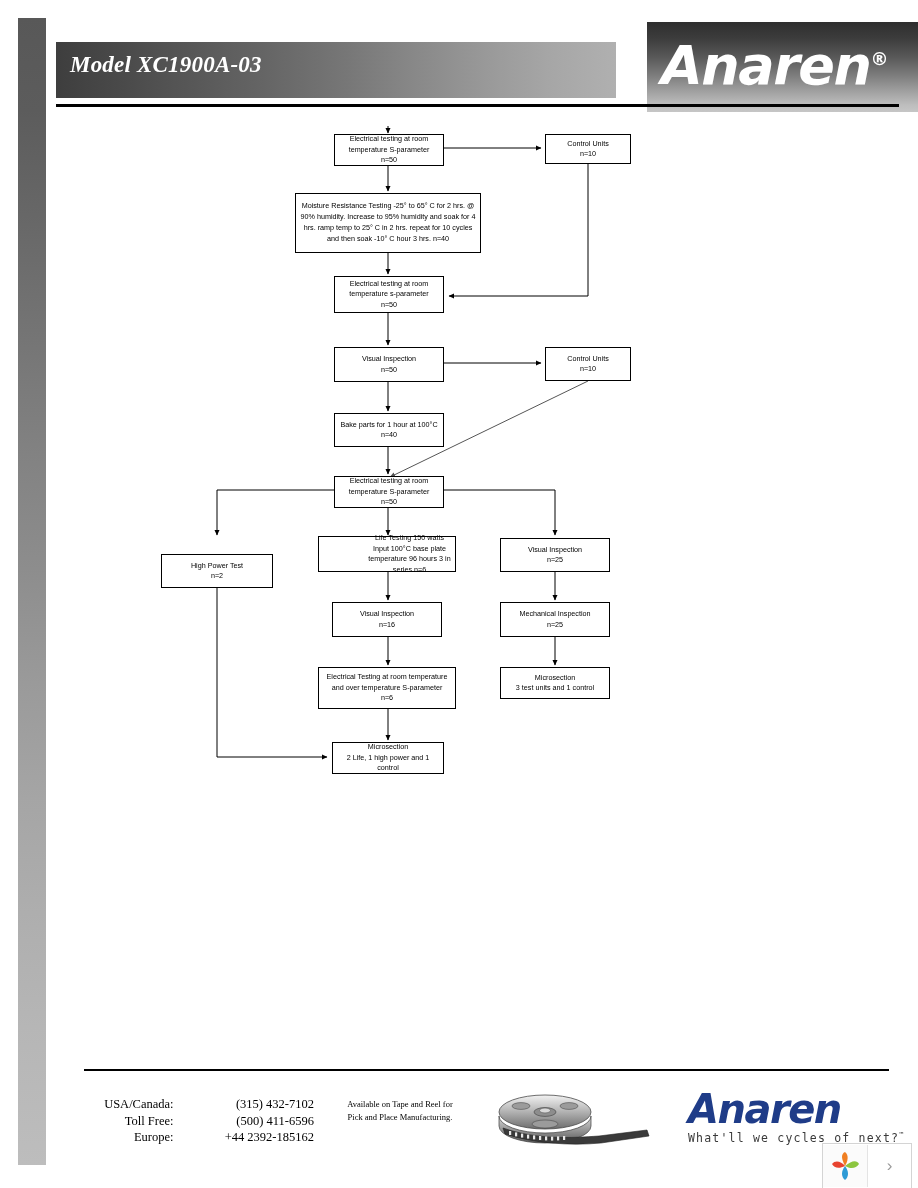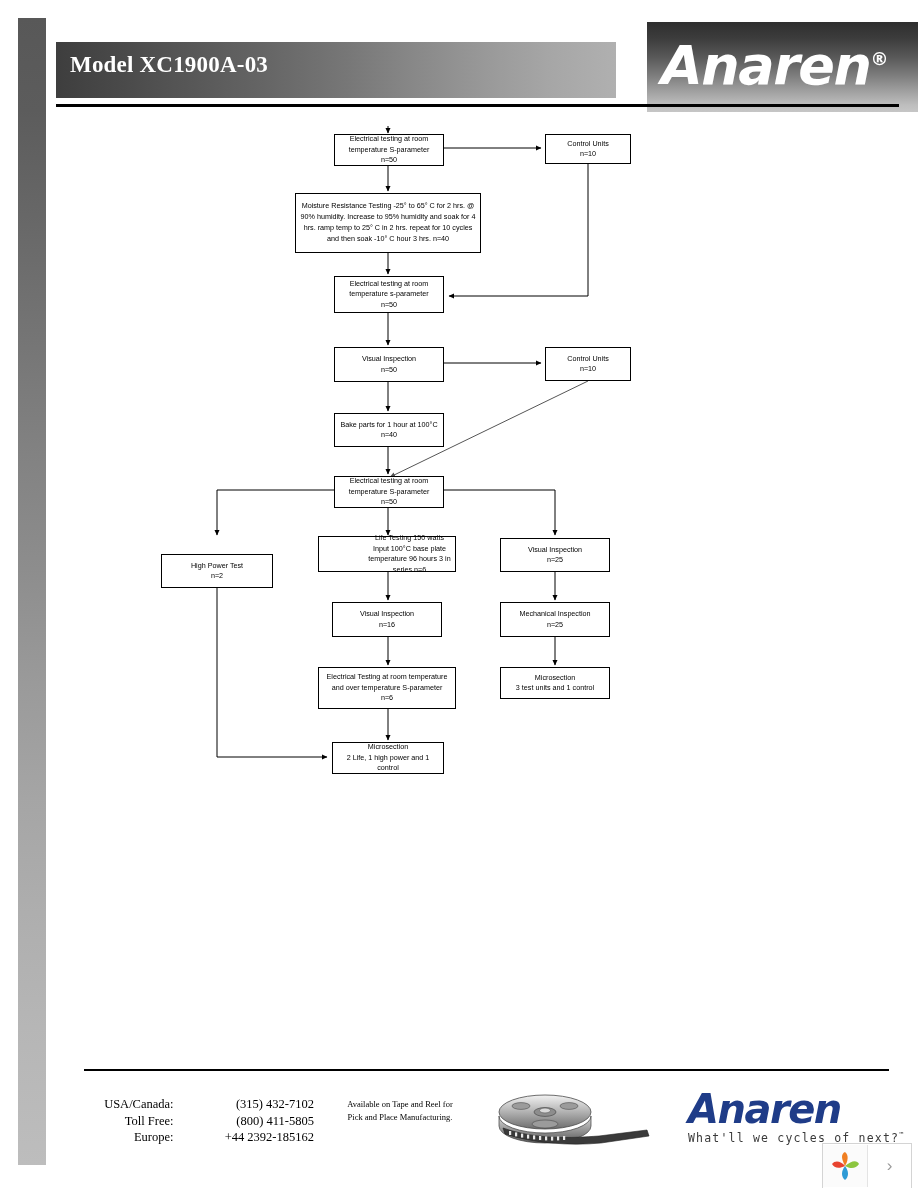--- a/index.html
+++ b/index.html
@@ -58,20 +58,21 @@
   #header-title {
     position: absolute;
     left: 14px;
     top: 10px;
     color: #ffffff;
     font-family: "Liberation Serif", serif;
     font-weight: bold;
     font-size: 23px;
     letter-spacing: 0.2px;
     white-space: nowrap;
+    font-style: italic;
   }
   #header-logo-block {
     position: absolute;
     left: 619px;
     top: 22px;
     width: 281px;
     height: 90px;
     background: linear-gradient(to bottom,
         #2e2e2e 0%,
         #3c3c3c 18%,
@@ -382,21 +383,21 @@
 
 <div id="footer-rule"></div>
 
 <div class="contact-table">
   <div class="contact-row">
     <div class="contact-label">USA/Canada:</div>
     <div class="contact-value">(315) 432-7102</div>
   </div>
   <div class="contact-row">
     <div class="contact-label">Toll Free:</div>
-    <div class="contact-value">(800) 411-5805</div>
+    <div class="contact-value">(500) 411-6596</div>
   </div>
   <div class="contact-row">
     <div class="contact-label">Europe:</div>
     <div class="contact-value">+44 2392-185162</div>
   </div>
 </div>
 
 <div id="tape-note">Available on Tape and Reel for Pick and Place Manufacturing.</div>
 
 <svg id="reel" viewBox="0 0 160 62">

